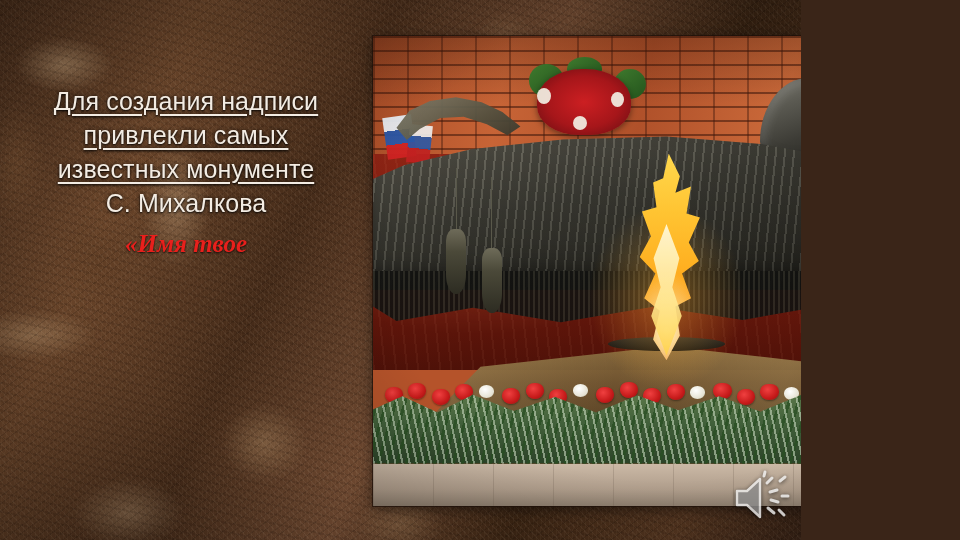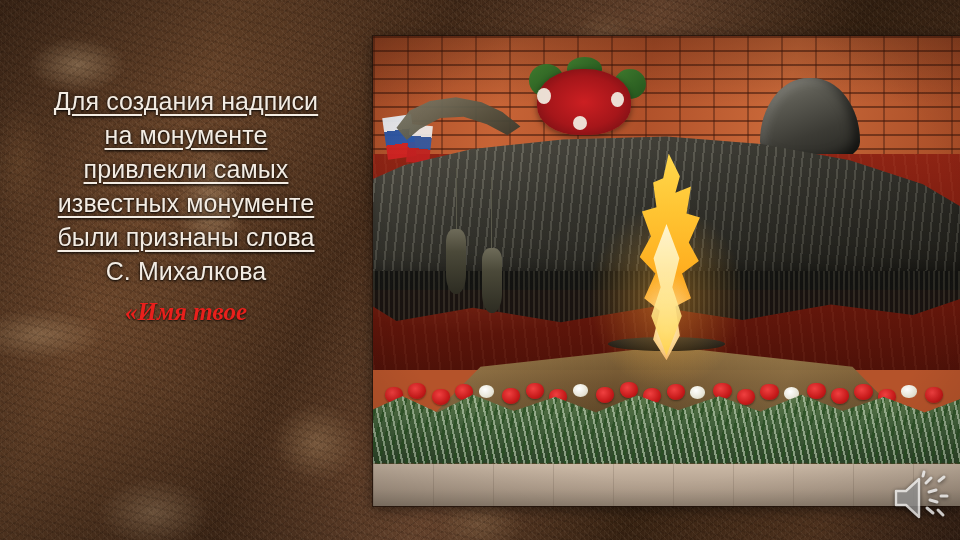--- a/index.html
+++ b/index.html
@@ -2,21 +2,21 @@
 <html><head>
 <meta charset="utf-8">
 <style>
   html,body{margin:0;padding:0;}
   body{
     width:960px;height:540px;overflow:hidden;
     font-family:"Liberation Sans", sans-serif;
     background:#3a2518;
   }
   #slide{
-    position:relative;width:960px;height:540px;overflow:hidden;
+    position:relative;width:801px;height:540px;overflow:hidden;
   }
 
   
   .bg{
     position:absolute;inset:0;
     background-color:#5b3a23;
     background-image:
       radial-gradient(ellipse 70px 40px at 8% 12%, rgba(197,163,124,.55), rgba(197,163,124,0) 70%),
       radial-gradient(ellipse 50px 90px at 22% 38%, rgba(205,172,133,.40), rgba(205,172,133,0) 70%),
       radial-gradient(ellipse 90px 35px at 4% 62%, rgba(190,155,115,.45), rgba(190,155,115,0) 72%),
@@ -246,24 +246,22 @@
 <body>
 
 <div id="slide">
 
   <div class="bg"></div>
   <div class="bg-grain"></div>
   <div class="bg-vignette"></div>
 
   <div id="textcol">
     <div class="tline u">Для создания надписи</div>
-    <div class="tline u">на монументе</div>
     <div class="tline u">привлекли самых</div>
     <div class="tline u">известных монументе</div>
-    <div class="tline u">были признаны слова</div>
     <div class="tline">С. Михалкова</div>
 
     <div id="redblock">
       <div class="redline">«Имя твое</div>
     </div>
   </div>
 
   <div id="photo">
     <div class="brick"></div>
     <div class="brick-shade"></div>

